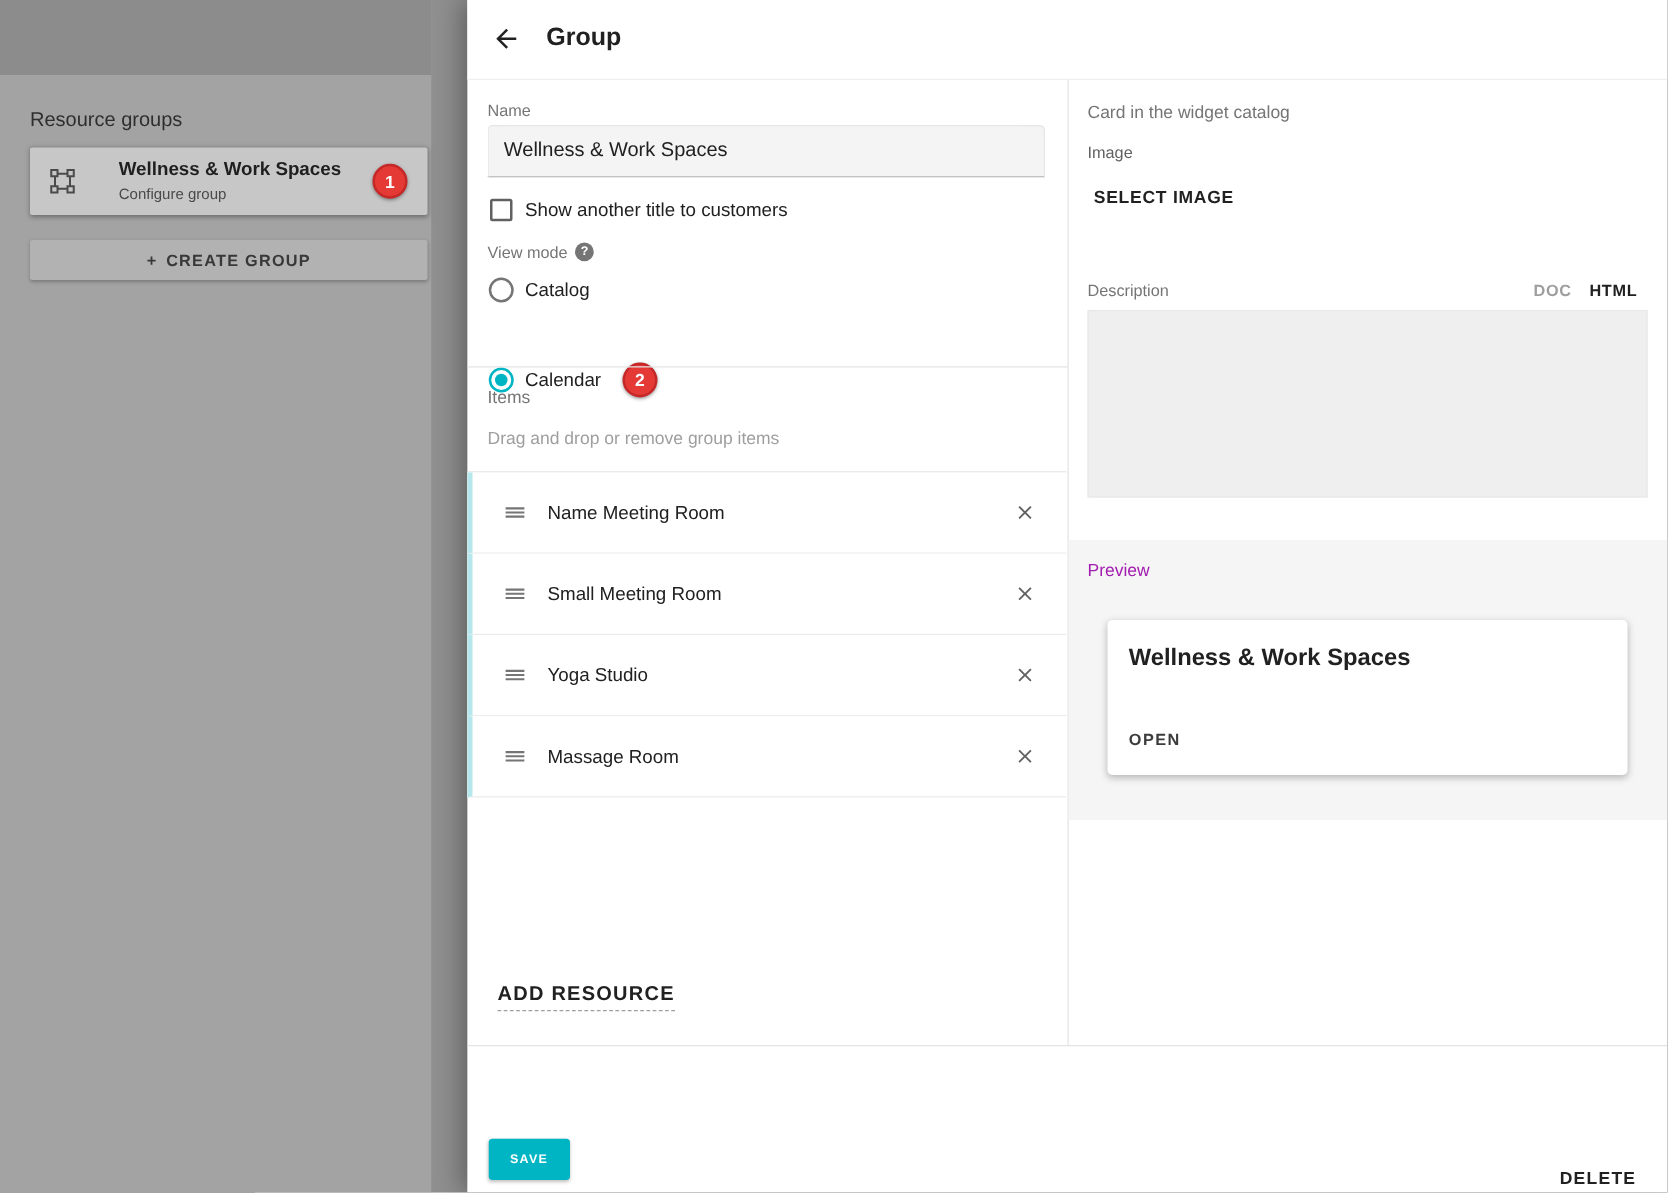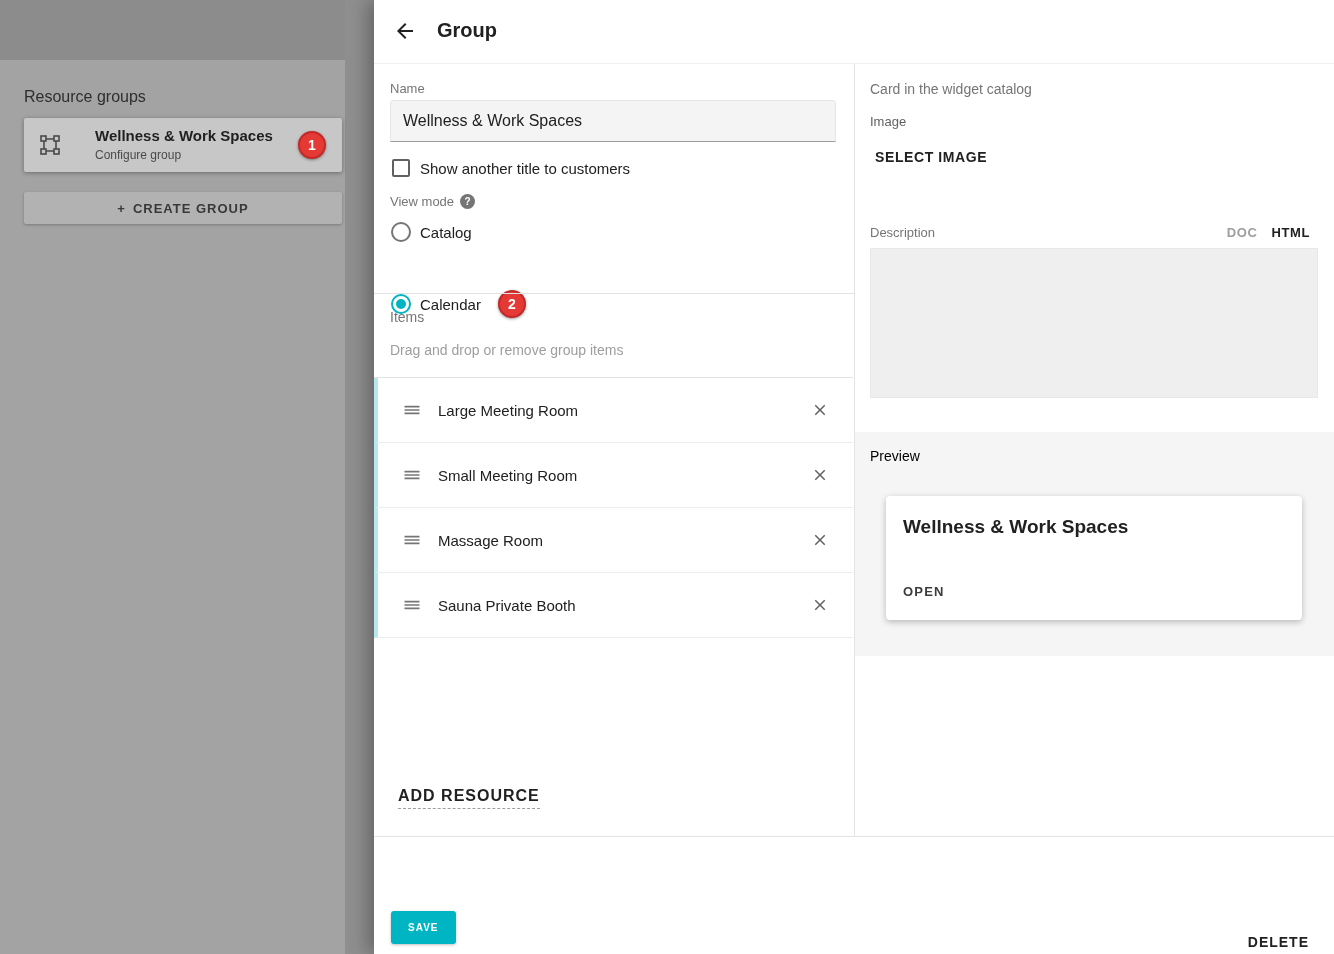--- a/index.html
+++ b/index.html
@@ -79,21 +79,21 @@
   .desc-label    { position:absolute; left:496px; top:225px; font-size:13px; color:#757575; }
   .desc-toggles  { position:absolute; right:24px; top:225px; display:flex; gap:14px; }
   .toggle-doc  { background:none; border:none; cursor:pointer; font-family:inherit; font-size:13px;
                  font-weight:bold; letter-spacing:0.6px; color:#9e9e9e; }
   .toggle-html { background:none; border:none; cursor:pointer; font-family:inherit; font-size:13px;
                  font-weight:bold; letter-spacing:0.6px; color:#212121; }
   .desc-area { position:absolute; left:496px; top:248px; width:448px; height:150px; background:#efefef;
                border:1px solid #e8e8e8; resize:none; font-family:inherit; font-size:14px; padding:8px; }
 
   .preview-section { position:absolute; left:481px; top:432px; width:479px; height:224px; background:#f5f5f5; }
-  .preview-label { position:absolute; left:15px; top:16px; font-size:14px; color:#000000; }
+  .preview-label { position:absolute; left:15px; top:16px; font-size:14px; color:#a21caf; }
   .preview-card { position:absolute; left:31px; top:64px; width:416px; height:124px; background:#fff;
                   border-radius:4px; box-shadow:0 2px 6px rgba(0,0,0,.25); }
   .pc-title { position:absolute; left:17px; top:20px; font-size:19px; font-weight:bold; color:#212121; }
   .pc-open  { position:absolute; left:17px; top:88px; background:none; border:none; cursor:pointer;
               font-family:inherit; font-size:13px; font-weight:bold; letter-spacing:1.2px; color:#3c3c3c; }
 
   
   .save-btn { position:absolute; left:17px; top:911px; height:33px; padding:0 17px; background:#00b5c3;
               border:none; border-radius:3px; color:#fff; font-family:inherit; font-size:10px;
               font-weight:bold; letter-spacing:1px; cursor:pointer; box-shadow:0 1px 3px rgba(0,0,0,.25); }
@@ -175,21 +175,21 @@
     <span class="items-label">Items</span>
     <span class="items-hint">Drag and drop or remove group items</span>
 
     <div class="items-list">
       <div class="item-row">
         <span class="drag-icon">
           <svg viewBox="0 0 24 24" width="20" height="20">
               <path fill="#757575" d="M3 7h18v2H3zm0 4h18v2H3zm0 4h18v2H3z"></path>
             </svg>
         </span>
-        <span class="item-label">Large Meeting Room</span>
+        <span class="item-label">Name Meeting Room</span>
         <span class="remove-icon">
           <svg viewBox="0 0 24 24" width="18" height="18">
               <path fill="#616161" d="M19 6.41 17.59 5 12 10.59 6.41 5 5 6.41 10.59 12 5 17.59 6.41 19 12 13.41 17.59 19 19 17.59 13.41 12z"></path>
             </svg>
         </span>
       </div>
       <div class="item-row">
         <span class="drag-icon">
           <svg viewBox="0 0 24 24" width="20" height="20">
               <path fill="#757575" d="M3 7h18v2H3zm0 4h18v2H3zm0 4h18v2H3z"></path>
@@ -201,34 +201,34 @@
               <path fill="#616161" d="M19 6.41 17.59 5 12 10.59 6.41 5 5 6.41 10.59 12 5 17.59 6.41 19 12 13.41 17.59 19 19 17.59 13.41 12z"></path>
             </svg>
         </span>
       </div>
       <div class="item-row">
         <span class="drag-icon">
           <svg viewBox="0 0 24 24" width="20" height="20">
               <path fill="#757575" d="M3 7h18v2H3zm0 4h18v2H3zm0 4h18v2H3z"></path>
             </svg>
         </span>
+        <span class="item-label">Yoga Studio</span>
+        <span class="remove-icon">
+          <svg viewBox="0 0 24 24" width="18" height="18">
+              <path fill="#616161" d="M19 6.41 17.59 5 12 10.59 6.41 5 5 6.41 10.59 12 5 17.59 6.41 19 12 13.41 17.59 19 19 17.59 13.41 12z"></path>
+            </svg>
+        </span>
+      </div>
+      <div class="item-row">
+        <span class="drag-icon">
+          <svg viewBox="0 0 24 24" width="20" height="20">
+              <path fill="#757575" d="M3 7h18v2H3zm0 4h18v2H3zm0 4h18v2H3z"></path>
+            </svg>
+        </span>
         <span class="item-label">Massage Room</span>
-        <span class="remove-icon">
-          <svg viewBox="0 0 24 24" width="18" height="18">
-              <path fill="#616161" d="M19 6.41 17.59 5 12 10.59 6.41 5 5 6.41 10.59 12 5 17.59 6.41 19 12 13.41 17.59 19 19 17.59 13.41 12z"></path>
-            </svg>
-        </span>
-      </div>
-      <div class="item-row">
-        <span class="drag-icon">
-          <svg viewBox="0 0 24 24" width="20" height="20">
-              <path fill="#757575" d="M3 7h18v2H3zm0 4h18v2H3zm0 4h18v2H3z"></path>
-            </svg>
-        </span>
-        <span class="item-label">Sauna Private Booth</span>
         <span class="remove-icon">
           <svg viewBox="0 0 24 24" width="18" height="18">
               <path fill="#616161" d="M19 6.41 17.59 5 12 10.59 6.41 5 5 6.41 10.59 12 5 17.59 6.41 19 12 13.41 17.59 19 19 17.59 13.41 12z"></path>
             </svg>
         </span>
       </div>
     </div>
 
     <button class="add-resource">ADD RESOURCE</button>
 

